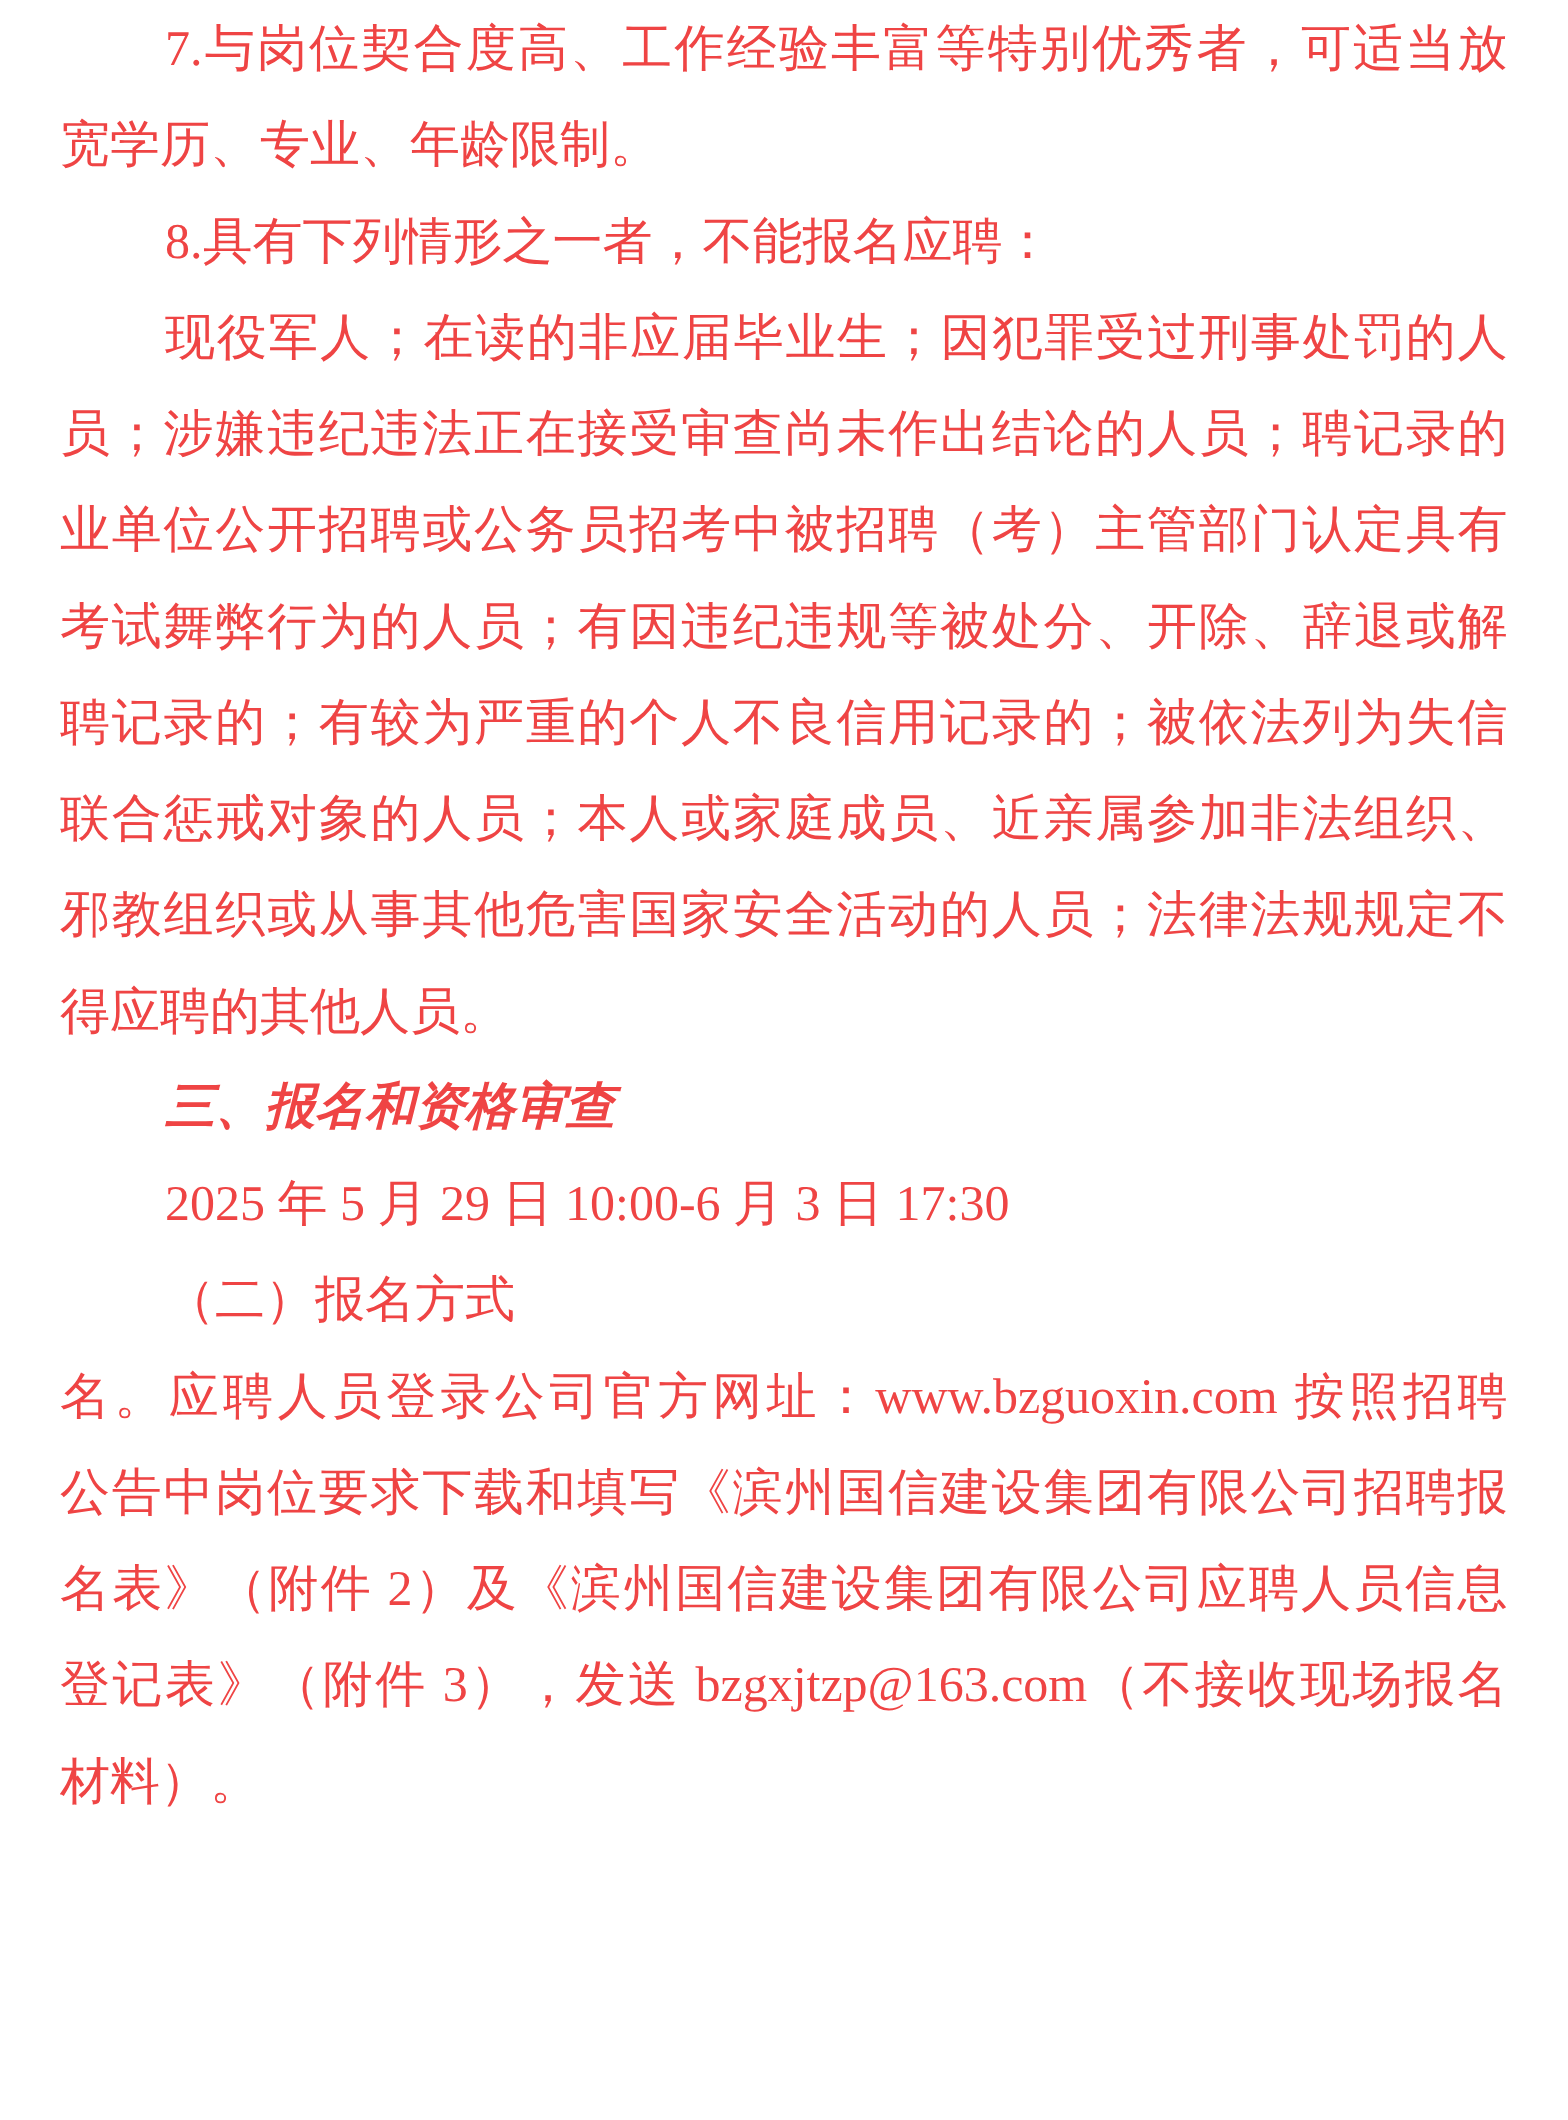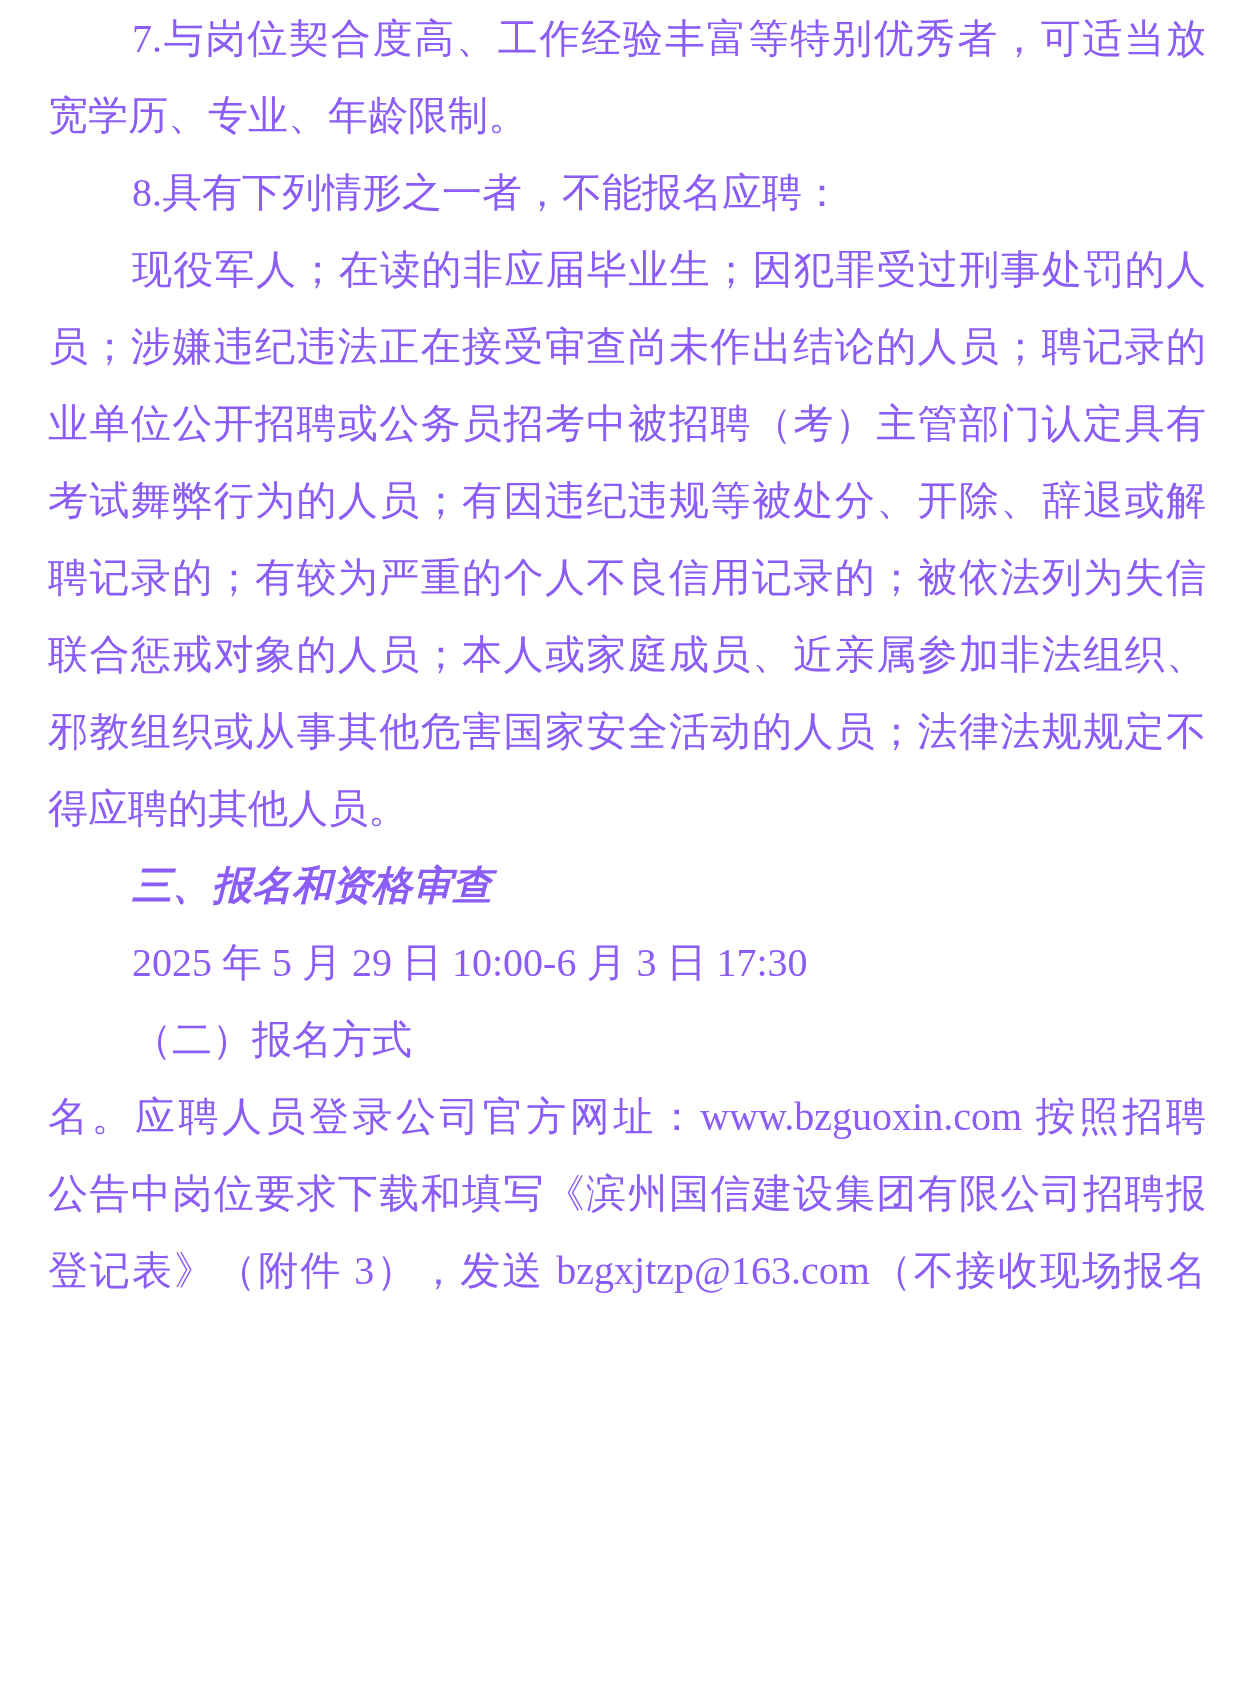--- a/index.html
+++ b/index.html
@@ -14,21 +14,21 @@
     background: #ffffff;
     overflow: hidden;
   }
   .content {
     padding: 0 48px;
   }
   .line {
     height: 77px;
     line-height: 77px;
     font-size: 40px;
-    color: #8b5cf6;
+    color: #ef4444;
     font-family: "Liberation Serif", "DejaVu Serif", serif;
     white-space: normal;
     overflow: hidden;
   }
   .line.indent {
     text-indent: 84px;
   }
   .line.justify {
     text-align: justify;
     text-align-last: justify;
@@ -53,15 +53,17 @@
       <div class="line justify">考试舞弊行为的人员；有因违纪违规等被处分、开除、辞退或解</div>
       <div class="line justify">聘记录的；有较为严重的个人不良信用记录的；被依法列为失信</div>
       <div class="line justify">联合惩戒对象的人员；本人或家庭成员、近亲属参加非法组织、</div>
       <div class="line justify">邪教组织或从事其他危害国家安全活动的人员；法律法规规定不</div>
       <div class="line">得应聘的其他人员。</div>
       <div class="line indent heading">三、报名和资格审查</div>
       <div class="line indent">2025 年 5 月 29 日 10:00-6 月 3 日 17:30</div>
       <div class="line indent">（二）报名方式</div>
       <div class="line justify">名。应聘人员登录公司官方网址：www.bzguoxin.com 按照招聘</div>
       <div class="line justify">公告中岗位要求下载和填写《滨州国信建设集团有限公司招聘报</div>
+      <div class="line justify">名表》（附件 2）及《滨州国信建设集团有限公司应聘人员信息</div>
       <div class="line justify">登记表》（附件 3），发送 bzgxjtzp@163.com（不接收现场报名</div>
+      <div class="line">材料）。</div>
     </div>
 </div>
 
 </body></html>

